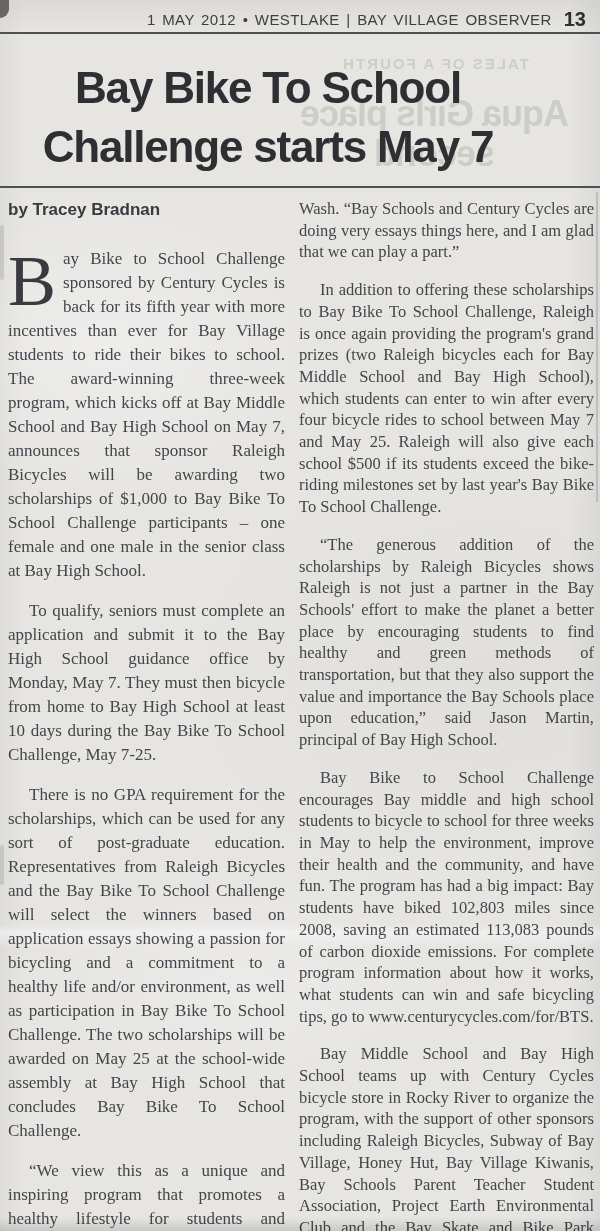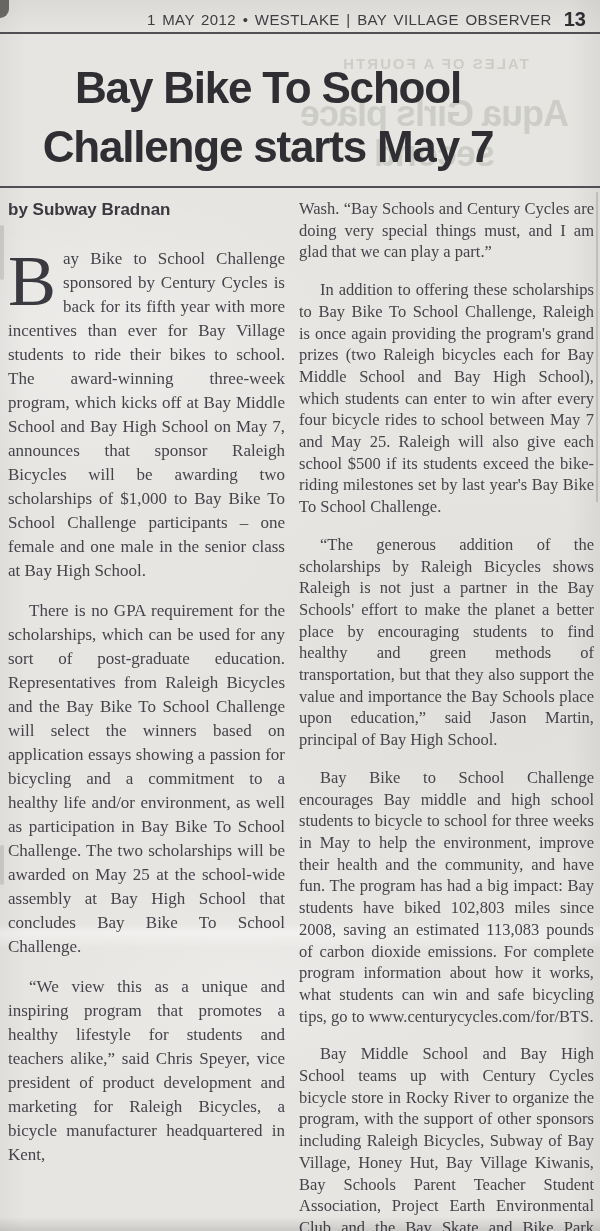--- a/index.html
+++ b/index.html
@@ -168,30 +168,31 @@
     <div class="ghost-large">Aqua Girls place second</div>
   </div>
 
   <h1 class="headline">Bay Bike To School Challenge starts May 7</h1>
 
   <div class="rule rule-head"></div>
 
   <div class="columns">
 
     <div class="col-left">
-      <p class="byline">by Subway Bradnan</p>
+      <p class="byline">by Tracey Bradnan</p>
 
       <p class="para"><span class="dropcap">B</span><span>ay Bike to School Challenge sponsored by Century Cycles is back for its fifth year with more incentives than ever for Bay Village students to ride their bikes to school. The award-winning three-week program, which kicks off at Bay Middle School and Bay High School on May 7, announces that sponsor Raleigh Bicycles will be awarding two scholarships of $1,000 to Bay Bike To School Challenge participants – one female and one male in the senior class at Bay High School.</span></p>
 
+      <p class="para indent">To qualify, seniors must complete an application and submit it to the Bay High School guidance office by Monday, May 7. They must then bicycle from home to Bay High School at least 10 days during the Bay Bike To School Challenge, May 7-25.</p>
       <p class="para indent">There is no GPA requirement for the scholarships, which can be used for any sort of post-graduate education. Representatives from Raleigh Bicycles and the Bay Bike To School Challenge will select the winners based on application essays showing a passion for bicycling and a commitment to a healthy life and/or environment, as well as participation in Bay Bike To School Challenge. The two scholarships will be awarded on May 25 at the school-wide assembly at Bay High School that concludes Bay Bike To School Challenge.</p>
       <p class="para indent">“We view this as a unique and inspiring program that promotes a healthy lifestyle for students and teachers alike,” said Chris Speyer, vice president of product development and marketing for Raleigh Bicycles, a bicycle manufacturer headquartered in Kent,</p>
     </div>
 
     <div class="col-right">
-      <p class="para">Wash. “Bay Schools and Century Cycles are doing very special things must, and I am glad that we can play a part.”</p>
+      <p class="para">Wash. “Bay Schools and Century Cycles are doing very essays things here, and I am glad that we can play a part.”</p>
       <p class="para indent">In addition to offering these scholarships to Bay Bike To School Challenge, Raleigh is once again providing the program's grand prizes (two Raleigh bicycles each for Bay Middle School and Bay High School), which students can enter to win after every four bicycle rides to school between May 7 and May 25. Raleigh will also give each school $500 if its students exceed the bike-riding milestones set by last year's Bay Bike To School Challenge.</p>
       <p class="para indent">“The generous addition of the scholarships by Raleigh Bicycles shows Raleigh is not just a partner in the Bay Schools' effort to make the planet a better place by encouraging students to find healthy and green methods of transportation, but that they also support the value and importance the Bay Schools place upon education,” said Jason Martin, principal of Bay High School.</p>
       <p class="para indent">Bay Bike to School Challenge encourages Bay middle and high school students to bicycle to school for three weeks in May to help the environment, improve their health and the community, and have fun. The program has had a big impact: Bay students have biked 102,803 miles since 2008, saving an estimated 113,083 pounds of carbon dioxide emissions. For complete program information about how it works, what students can win and safe bicycling tips, go to www.centurycycles.com/for/BTS.</p>
       <p class="para indent"><span>Bay Middle School and Bay High School teams up with Century Cycles bicycle store in Rocky River to organize the program, with the support of other sponsors including Raleigh Bicycles, Subway of Bay Village, Honey Hut, Bay Village Kiwanis, Bay Schools Parent Teacher Student Association, Project Earth Environmental Club and the Bay Skate and Bike Park Foundation.</span><span class="end-dot"></span></p>
     </div>
 
   </div>
 
   <div class="edge-line"></div>
   <div class="edge-smudge smudge-1"></div>

